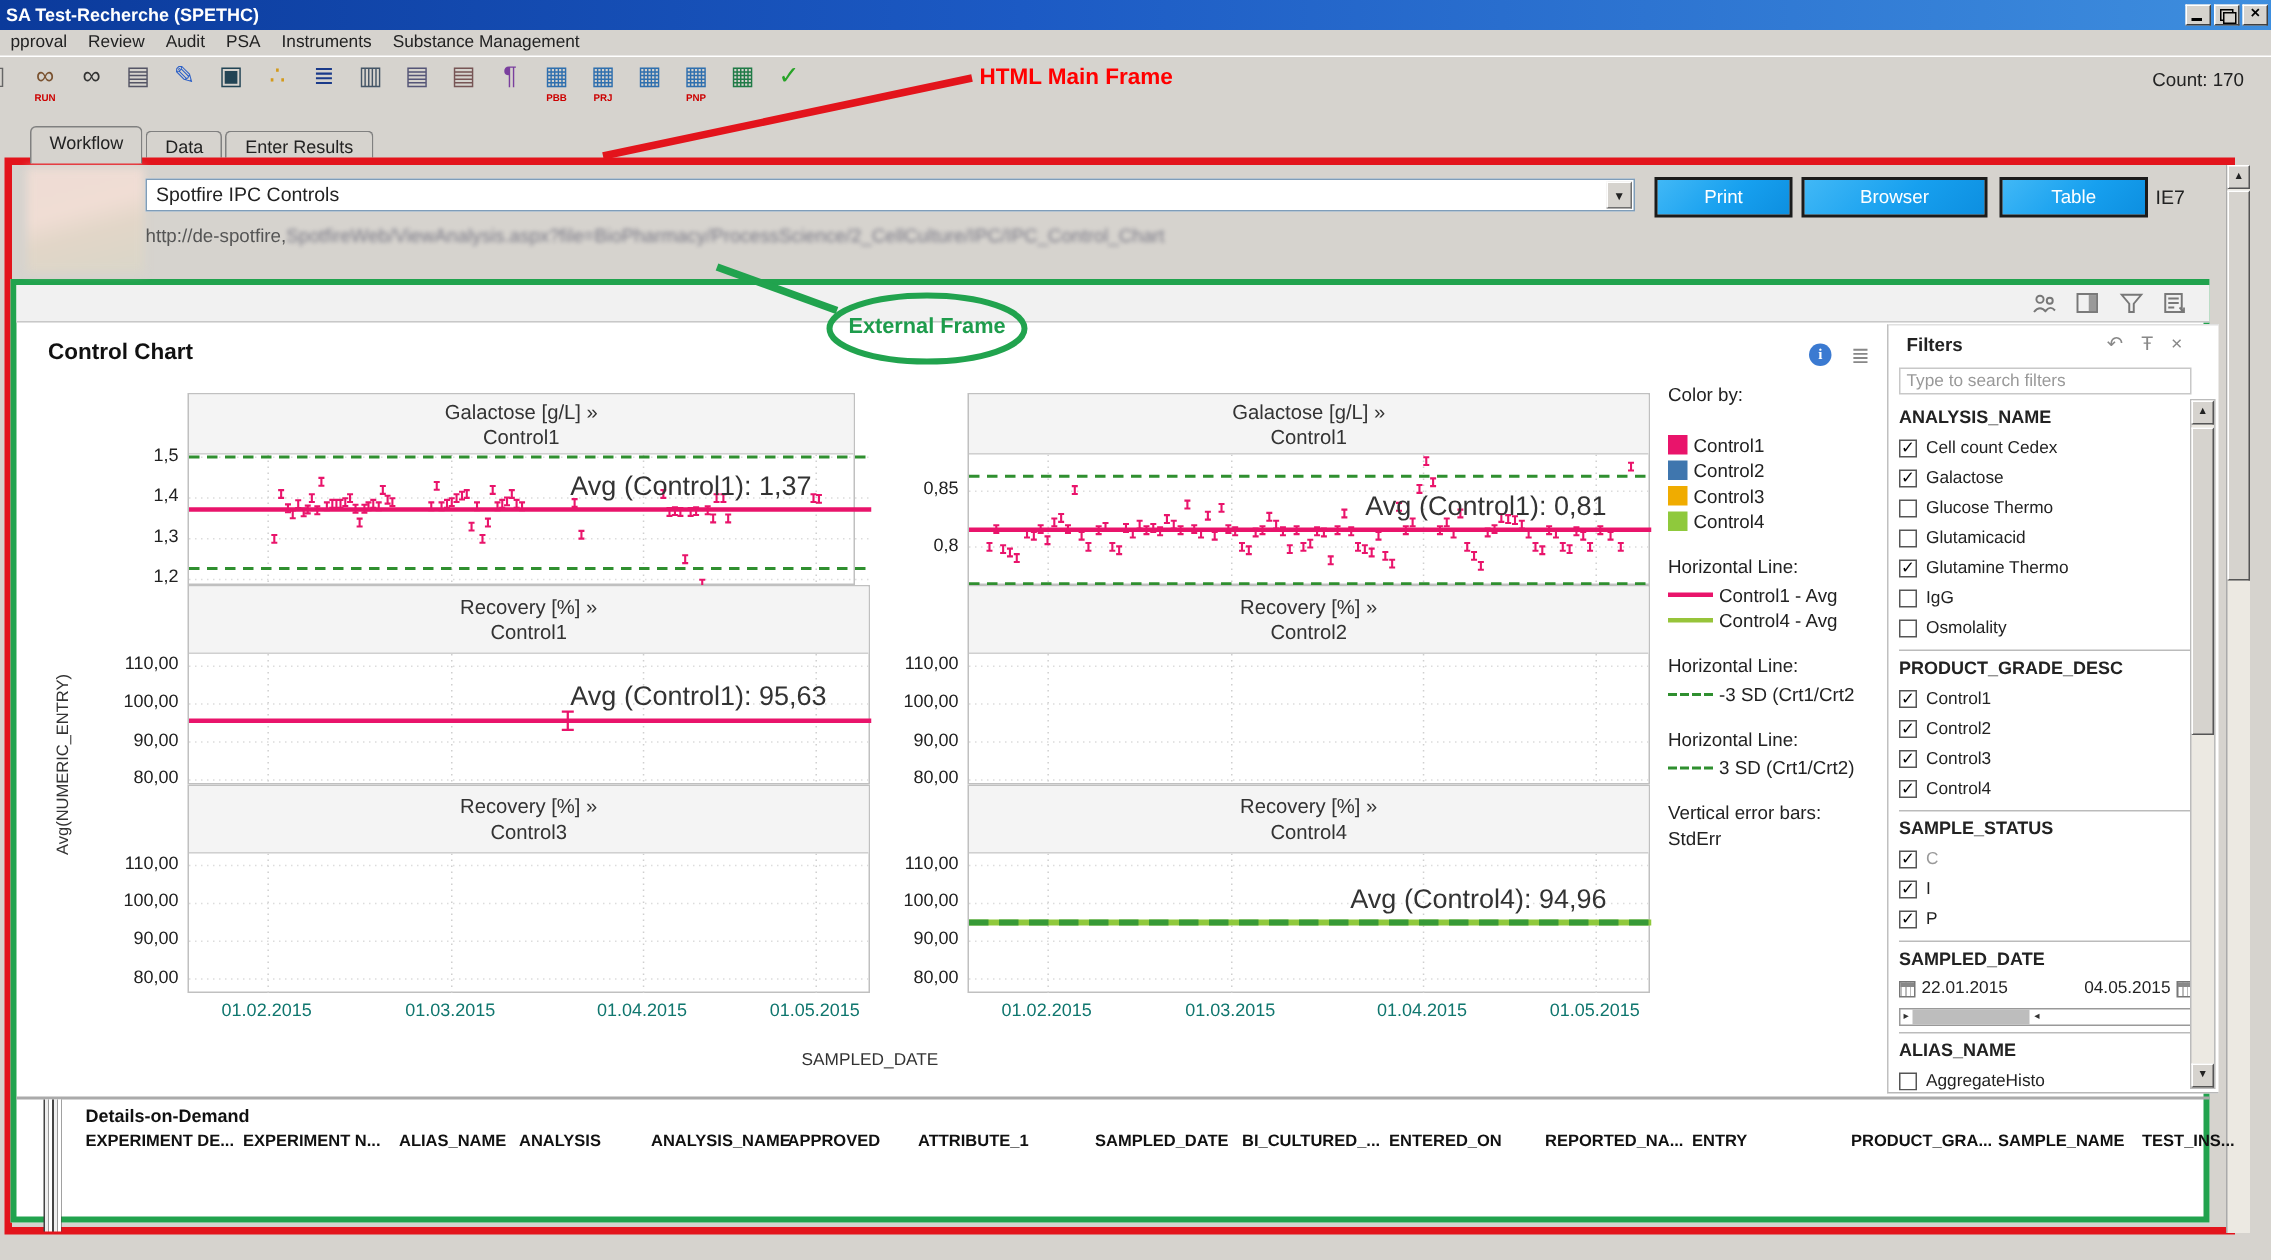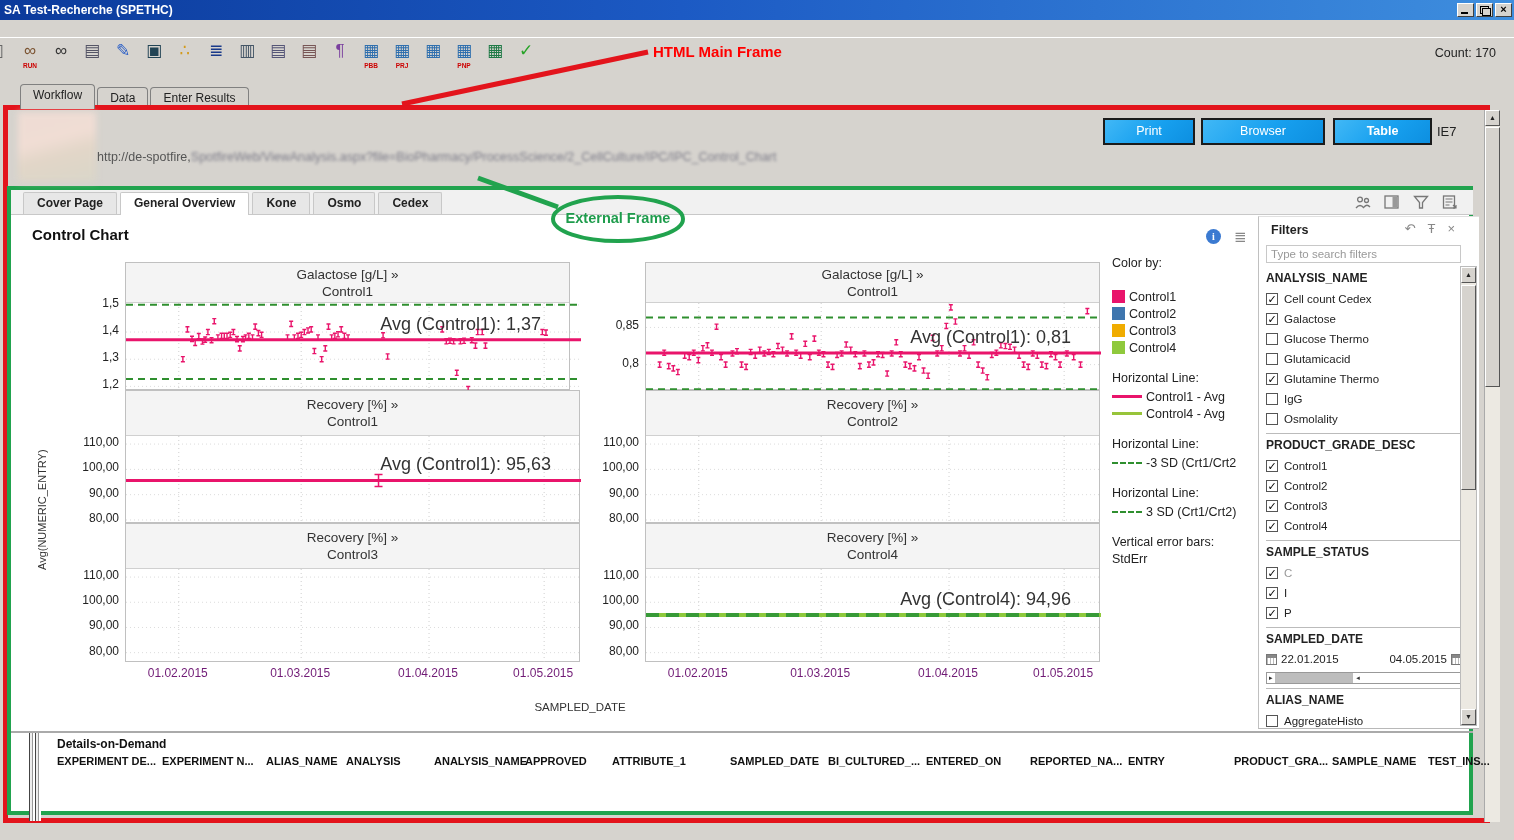--- a/index.html
+++ b/index.html
@@ -71,21 +71,21 @@
      font-size:10px;font-weight:bold;text-align:center;line-height:15px;z-index:3;font-family:"Liberation Serif",serif;cursor:pointer;}
   .legend-icon{left:1234px;top:228px;font-size:15px;color:#888;z-index:3;cursor:pointer;}
 
   
   #trellis{left:80px;top:258px;width:1032px;height:460px;z-index:3;}
   .panel{position:absolute;border:1px solid #C0C0C0;background:#fff;}
   .panel-head{background:#F4F4F4;border-bottom:1px solid #D0D0D0;text-align:center;font-size:13.5px;color:#333;
               display:flex;flex-direction:column;justify-content:center;line-height:17px;}
   .avg-label{position:absolute;font-size:18px;color:#333;white-space:nowrap;}
   .ytick{position:absolute;width:46px;text-align:right;font-size:12px;color:#222;}
-  .xtick{position:absolute;width:100px;text-align:center;font-size:12px;color:#701a75;}
+  .xtick{position:absolute;width:100px;text-align:center;font-size:12px;color:#0f766e;}
   .xaxis-label{position:absolute;left:365px;top:443px;width:270px;text-align:center;font-size:11.5px;color:#333;}
   .ylabel{left:36px;top:570px;width:260px;font-size:11px;color:#333;transform:rotate(-90deg);transform-origin:0 0;z-index:3;}
 
   
   #legend{left:1112px;top:256px;width:146px;z-index:3;font-size:12.5px;color:#222;}
   .lg-title{margin-bottom:18px;}
   .lg-row{display:flex;align-items:center;height:17px;}
   .lg-sw{width:13px;height:13px;margin-right:4px;flex:none;}
   .lg-line{width:30px;height:0;margin-right:4px;flex:none;}
   .lg-sec{margin-top:15px;margin-bottom:3px;}
@@ -134,20 +134,21 @@
 
   <div class="abs titlebar">
     <span>SA Test-Recherche (SPETHC)</span>
     <div class="abs winbtns">
       <span class="wb wb-min"></span>
       <span class="wb wb-rest"></span>
       <span class="wb">×</span>
     </div>
   </div>
 
+  <div class="abs menubar" id="menubar"><span class="menu-item">pproval</span><span class="menu-item">Review</span><span class="menu-item">Audit</span><span class="menu-item">PSA</span><span class="menu-item">Instruments</span><span class="menu-item">Substance Management</span></div>
 
   <div class="abs toolbar">
     <div class="tbrow" id="tbrow">
         <div class="tbi clip">
           <span class="glyph" style="color: rgb(102, 102, 102);">▯</span>
         </div>
         <div class="tbi">
           <span class="glyph" style="color: rgb(122, 82, 48);">∞</span>
           <span class="sub">RUN</span>
         </div>
@@ -205,34 +206,37 @@
       </div>
   </div>
   <div class="abs count">Count: 170</div>
 
   <div class="abs wtabs" id="wtabs"><span class="wtab active">Workflow</span><span class="wtab">Data</span><span class="wtab">Enter Results</span></div>
 
   <div class="abs red-frame"></div>
   <div class="abs green-frame"></div>
 
   <div class="abs blurbox"></div>
+  <div class="abs dropdown">
+    <span>Spotfire IPC Controls</span>
+    <span class="dd-btn">▼</span>
+  </div>
   <div class="abs blue-btn" style="left:1103px;width:92px;">Print</div>
   <div class="abs blue-btn" style="left:1201px;width:124px;">Browser</div>
-  <div class="abs blue-btn" style="left:1333px;width:99px;font-weight:bold;">Table</div>
+  <div class="abs blue-btn" style="left:1333px;width:99px;">Table</div>
   <div class="abs ie7">IE7</div>
   <div class="abs url">
     <span>http://de-spotfire,</span><span class="blurred">SpotfireWeb/ViewAnalysis.aspx?file=BioPharmacy/ProcessScience/2_CellCulture/IPC/IPC_Control_Chart</span>
   </div>
   <div class="abs main-scroll">
     <span class="sbtn" style="top:0;">▲</span>
     <span class="sthumb" style="top:17px;height:260px;"></span>
   </div>
 
   <div class="abs sf-tabbar">
-    <span id="sftabs" style="margin-left:12px;display:inline-block;"><span class="sftab">Cover Page</span><span class="sftab active">General Overview</span><span class="sftab">Kone</span><span class="sftab">Osmo</span><span class="sftab">Cedex</span></span>
     <span class="sf-icons">
       <span>
           <svg width="18" height="16">
             <circle cx="6" cy="5.5" r="2.4" fill="none" stroke="#777" stroke-width="1.3"></circle>
             <circle cx="12.5" cy="6.5" r="2" fill="none" stroke="#777" stroke-width="1.3"></circle>
             <path d="M2 14 q4 -5 8 0 M10 13 q3 -3.5 6 0" fill="none" stroke="#777" stroke-width="1.3"></path>
           </svg>
         </span>
       <span>
           <svg width="18" height="16">

